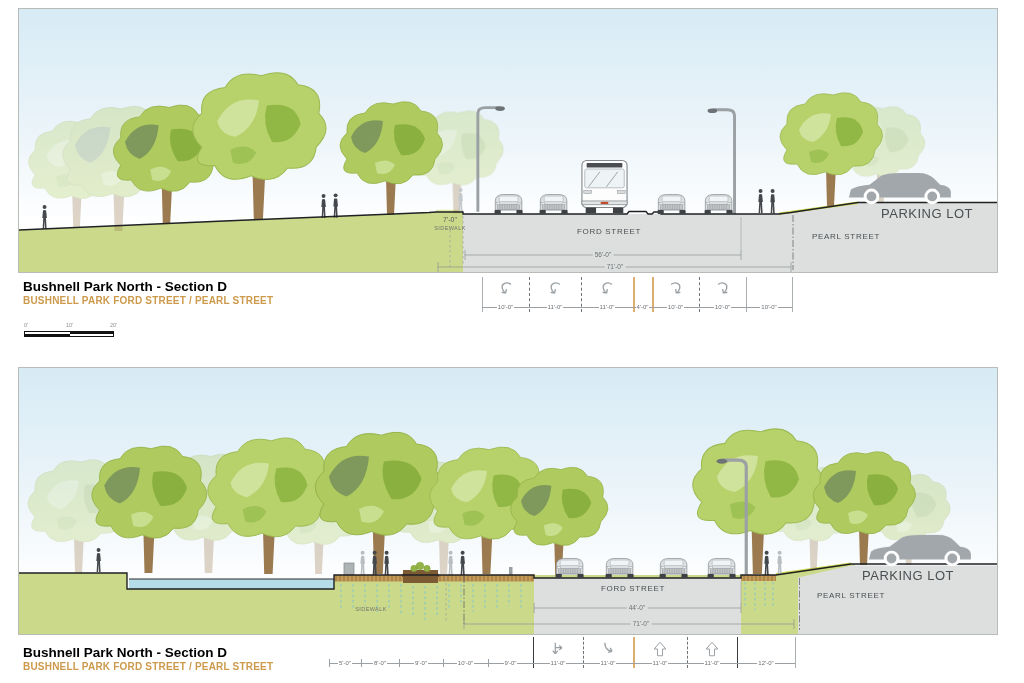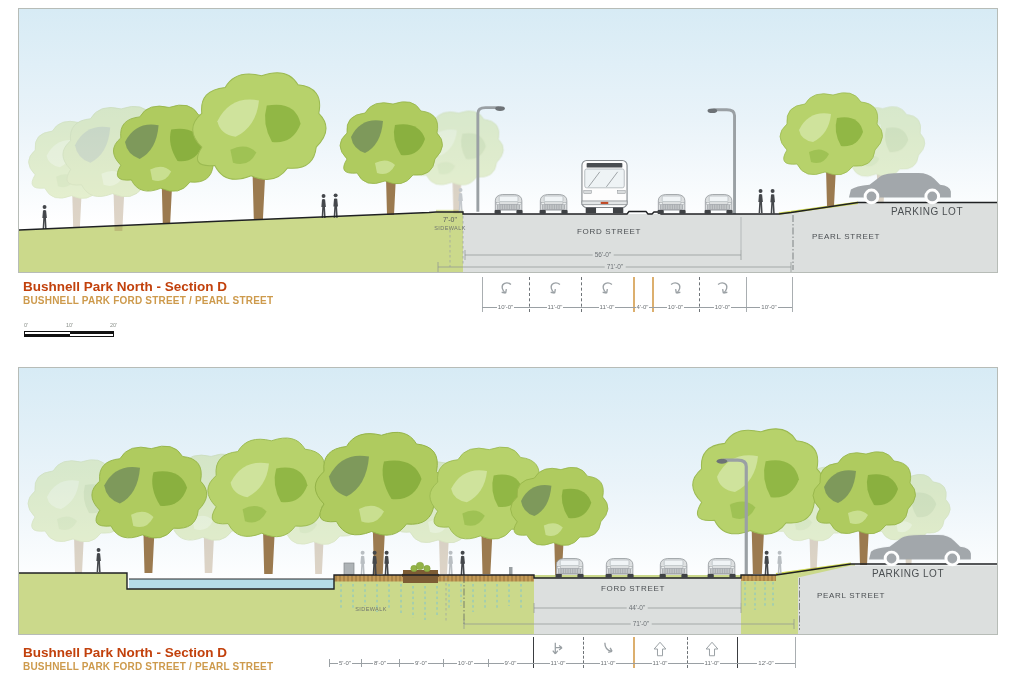--- a/index.html
+++ b/index.html
@@ -5,28 +5,28 @@
   html,body{margin:0;padding:0;background:#fff}
   .canvas{position:relative;width:1024px;height:683px;background:#fff;
           font-family:"Liberation Sans",sans-serif;overflow:hidden}
   .frame{position:absolute;left:18px;width:980px;border:1px solid #b7bcb7;box-sizing:border-box;
          background:linear-gradient(180deg,#d7ebf5 0%,#e9f3f9 42%,#ffffff 82%)}
   #frame-top{top:8px;height:265px}
   #frame-bottom{top:367px;height:268px}
   .scene{position:absolute;left:0;top:0;display:block}
   .lbl{position:absolute;transform:translateX(-50%);white-space:nowrap;color:#4b4f52}
   .street{font-size:8px;letter-spacing:.7px}
-  .street2{font-size:10px;letter-spacing:.5px}
+  .street2{font-size:13px;letter-spacing:.5px}
   .dimw{font-size:7px;color:#55595c}
   .small{font-size:5.5px;letter-spacing:.4px;color:#6f746f}
   .dim{font-size:6.5px;color:#6c7175;background:#dcdfde;padding:0 2px;transform:translate(-50%,-55%)}
   .title-block{position:absolute;left:23px}
   #title-top{top:279px}
   #title-bottom{top:645px}
-  .title-block h1{margin:0;font-size:13.5px;font-weight:bold;color:#c2410c}
+  .title-block h1{margin:0;font-size:13.5px;font-weight:bold;color:#000000}
   .title-block h2{margin:1px 0 0 0;font-size:10px;font-weight:bold;color:#cd9a4c;letter-spacing:.2px}
   .scalebar{position:absolute;left:24px;top:322px;width:120px;height:18px;font-size:5.5px;color:#8a8f8a}
   .scalebar .t{position:absolute;top:0}
   .sb-bar{position:absolute;top:9px;left:0;width:90px;height:6px;border:1px solid #111;box-sizing:border-box}
   .sb-seg{position:absolute;background:#111}
   .lane-row{position:absolute}
   .lane-cell{position:absolute;top:0}
   .lane-cell svg{position:absolute;left:50%;transform:translateX(-50%)}
   .lane-dim{position:absolute;left:0;right:0;height:8px;display:flex;align-items:center}
   .lane-dim i{flex:1 1 0;border-top:1px solid #9aa0a4;height:0;min-width:0}

